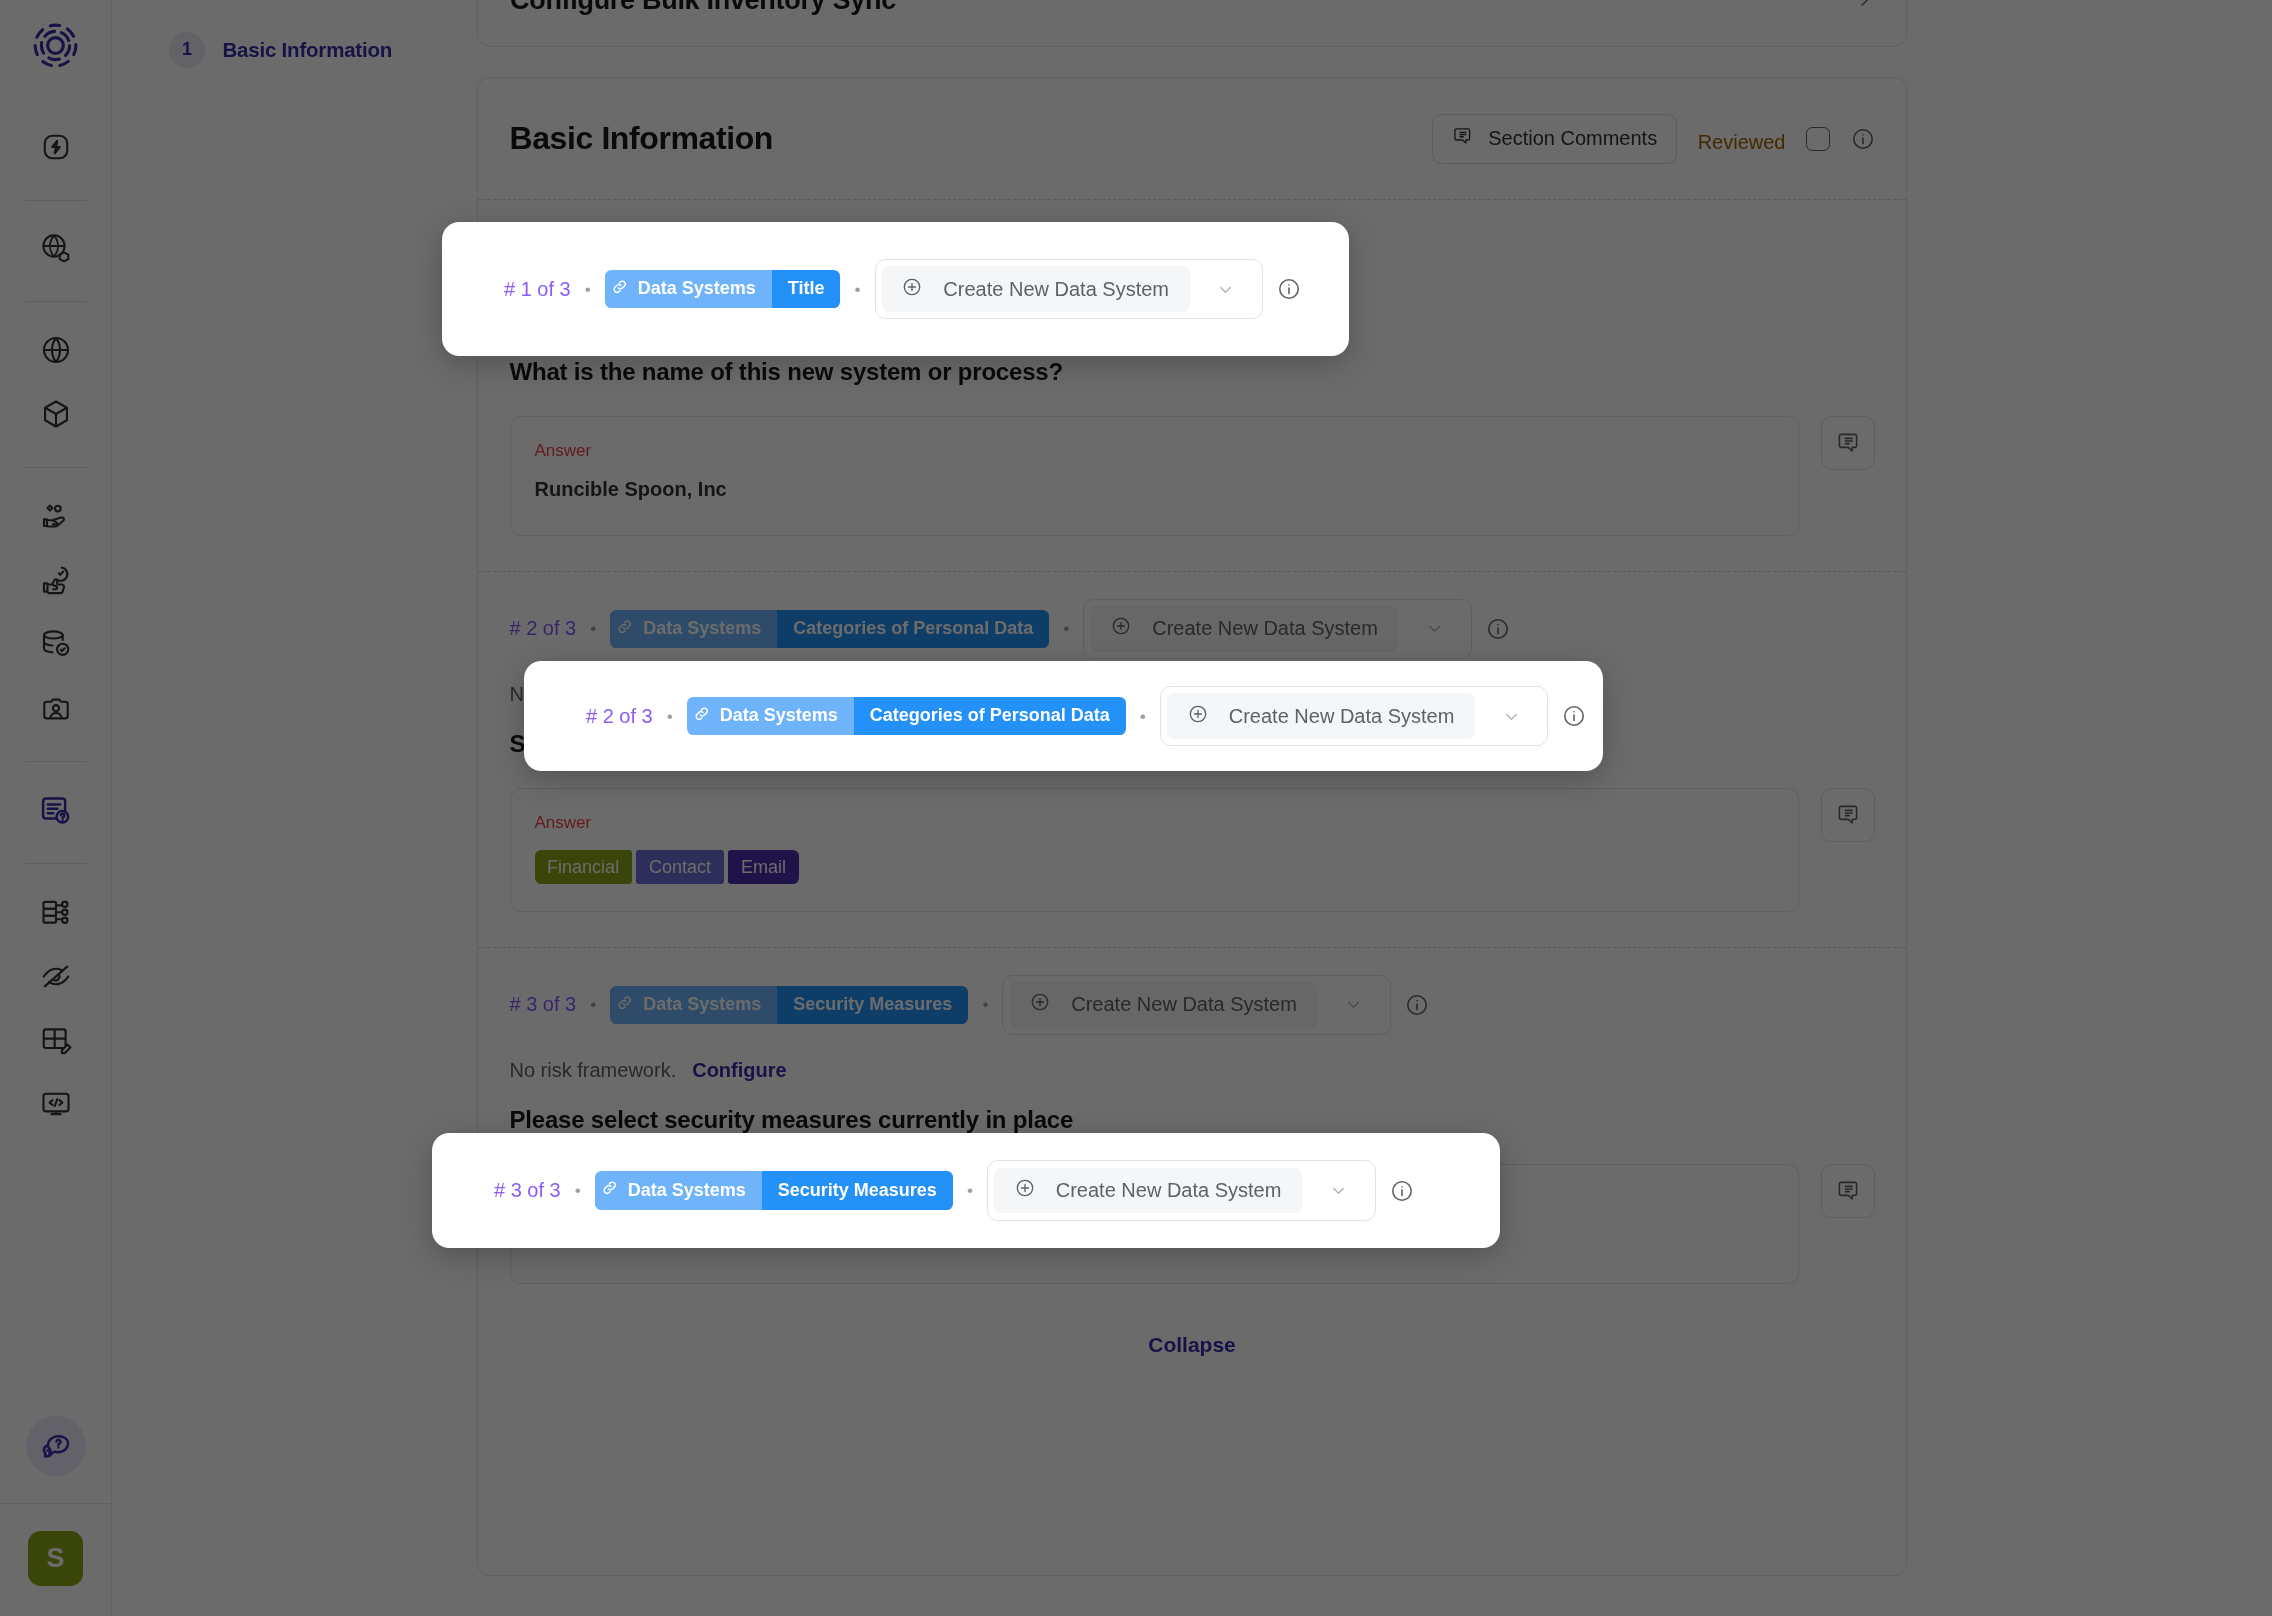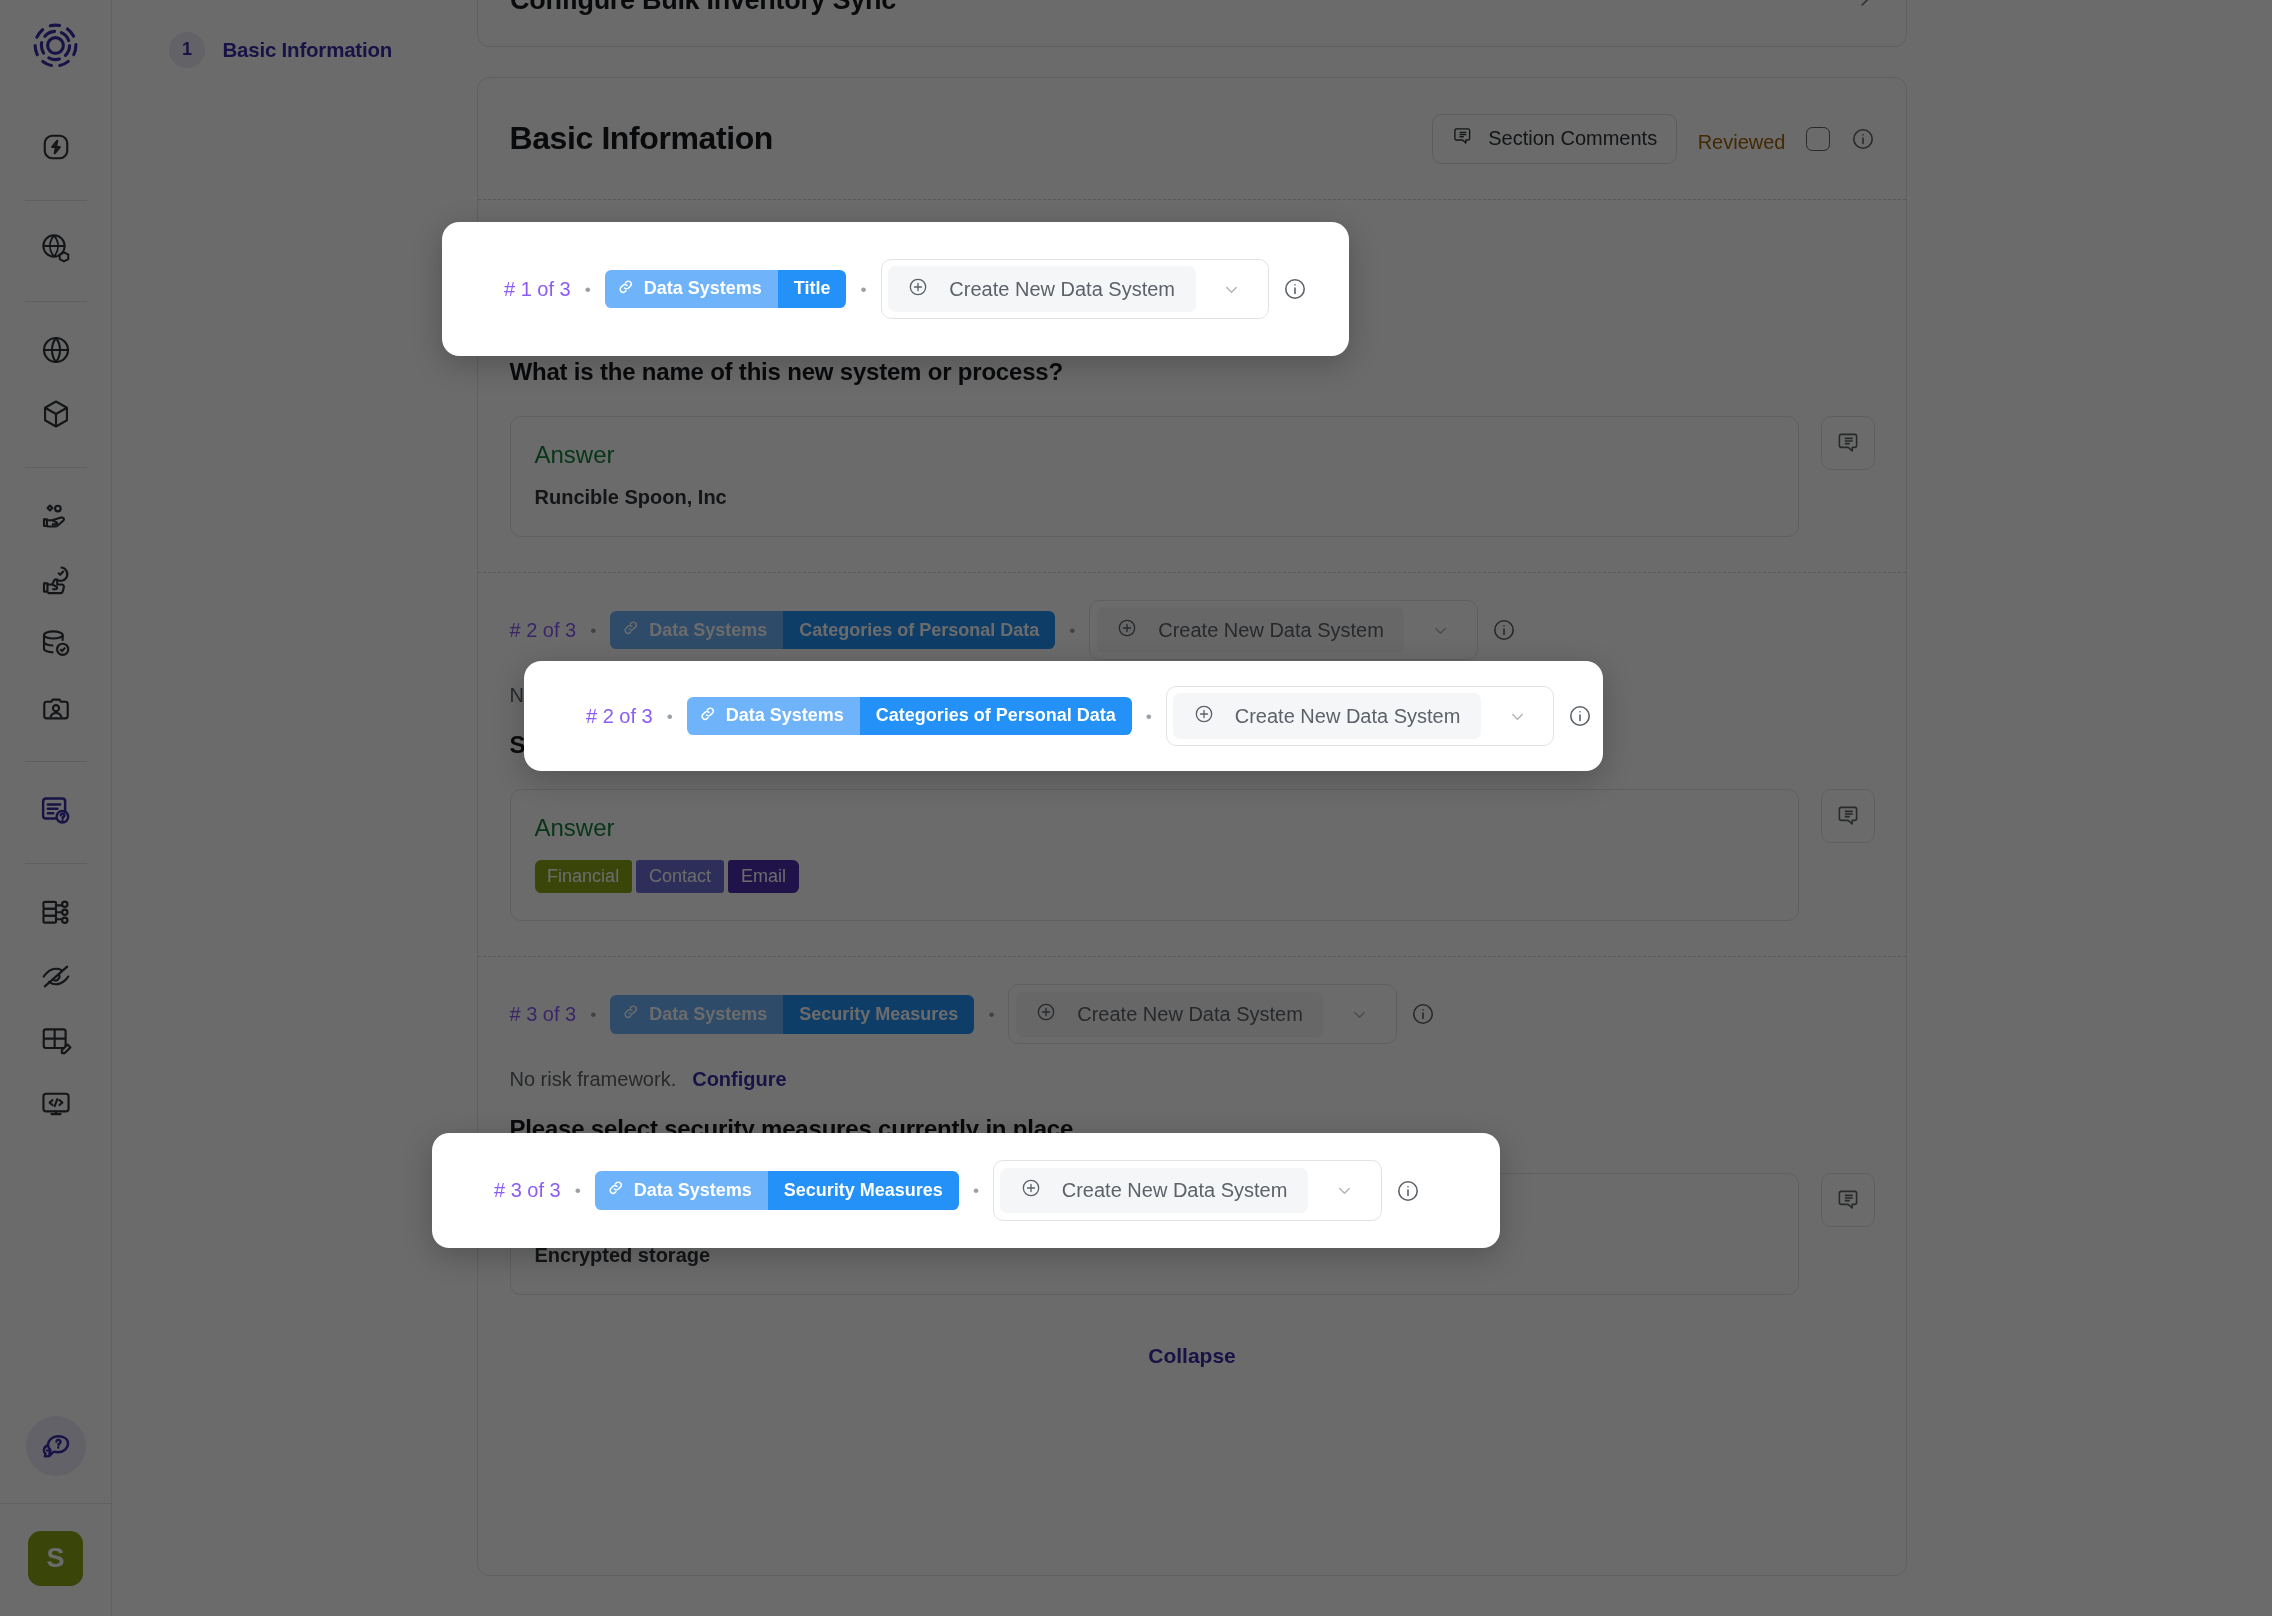--- a/index.html
+++ b/index.html
@@ -141,21 +141,21 @@
   .qmeta-row {
     display: flex; align-items: center; gap: 14px;
     padding: 27px 0 24px 0;
   }
   .qmeta-idx { font-size: 20px; color: #8b5cf6; white-space: nowrap; }
   .dot-sep { color: #9aa0a6; font-size: 17.4px; }
   .chip-group { display: flex; align-items: stretch; border-radius: 6.3px; overflow: hidden; }
   .chip-a {
     background: #6fb4fb; color: #ffffff;
     font-size: 18px; font-weight: 700;
-    padding: 8px 16px 8px 12px;
+    padding: 8px 16px 8px 6px;
     display: flex; align-items: center; gap: 9.5px;
     white-space: nowrap;
   }
   .chip-b {
     background: #2391f7; color: #ffffff;
     font-size: 18px; font-weight: 700;
     padding: 8px 16px;
     display: flex; align-items: center;
     white-space: nowrap;
   }
@@ -184,21 +184,21 @@
   }
 
   .answer-row { display: flex; align-items: flex-start; gap: 22px; padding-bottom: 35px; }
   .answer-box {
     flex: 1 1 auto;
     border: 0.8px solid #e4e4e7; border-radius: 11px;
     background: #fff;
     padding: 24px 24px 27px 24px;
     min-height: 120px;
   }
-  .answer-label { font-size: 24px; color: #15803d; padding-bottom: 17.4px; }
+  .answer-label { font-size: 17px; color: #ef4444; padding-bottom: 17.4px; }
   .answer-value { font-size: 20px; color: #2e3338; font-weight: 700; }
   .tag-row { display: flex; gap: 4.7px; flex-wrap: wrap; }
   .tag {
     font-size: 18px; color: #ffffff; font-weight: 400;
     padding: 6.3px 12.6px; border-radius: 6.3px;
   }
   .tag.t0 { border-radius: 6.3px 3.2px 3.2px 6.3px; }
   .tag.t1 { border-radius: 3.2px; }
   .tag.t2 { border-radius: 3.2px 6.3px 6.3px 3.2px; }
   .comment-btn {

